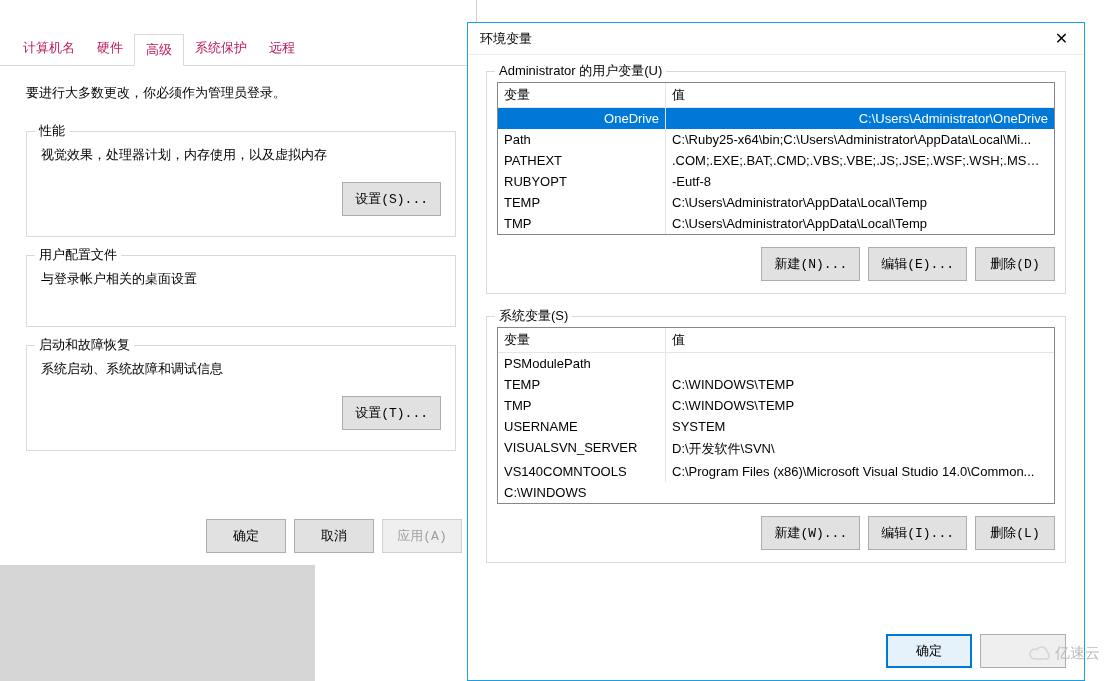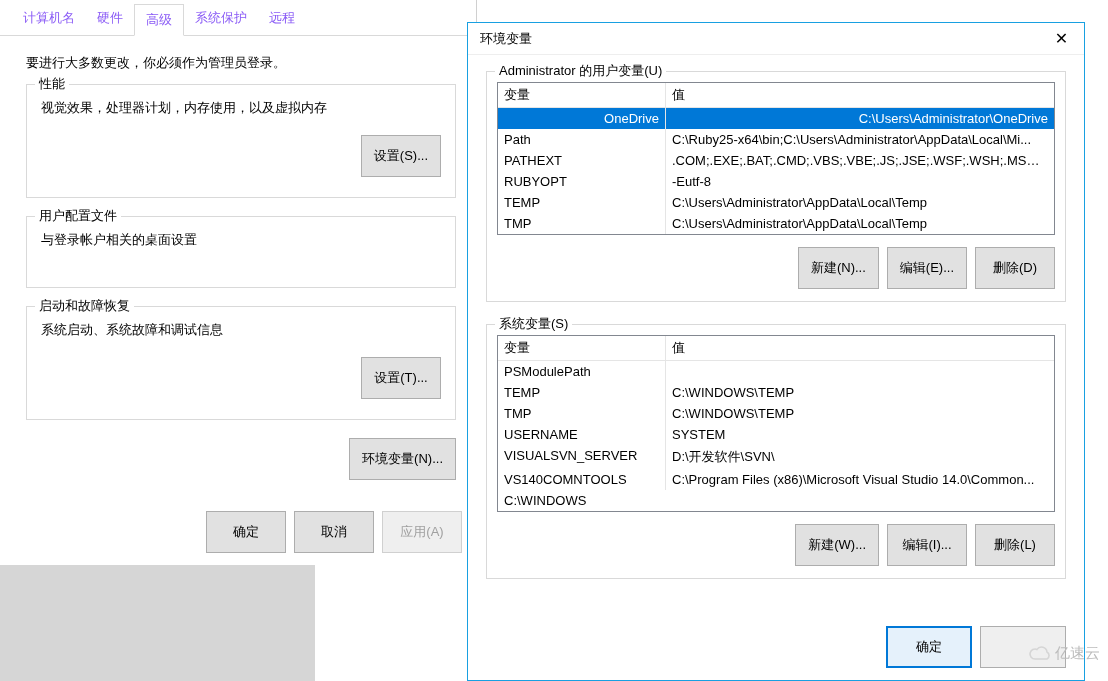--- a/index.html
+++ b/index.html
@@ -26,58 +26,59 @@
   display: flex;
   border-bottom: 1px solid #d9d9d9;
   padding-left: 12px;
   padding-top: 3px;
   background: #fff;
 }
 .tab {
   padding: 6px 11px;
   font-size: 13px;
   cursor: pointer;
-  color: #8b5cf6;
+  color: #be185d;
+  margin-top: 30px;
 }
 .tab.active {
   border: 1px solid #d9d9d9;
   border-bottom: 1px solid #fff;
   background: #fff;
   position: relative;
   top: 1px;
 }
 .content {
   padding: 18px 20px 10px 26px;
 }
-.intro { margin-bottom: 12px; }
+.intro { margin-bottom: 29px; }
 .fieldset {
   border: 1px solid #d9d9d9;
   padding: 14px 14px 20px 14px;
   margin-bottom: 18px;
   position: relative;
 }
 .fieldset .legend {
   position: absolute;
   top: -10px;
   left: 8px;
   background: #fff;
   padding: 0 4px;
   font-size: 13px;
 }
 .fieldset .desc { margin-bottom: 18px; }
 .btn-row { text-align: right; }
 .win-btn {
   min-width: 80px;
-  height: 42px;
+  height: 34px;
   padding: 0 12px;
   background: #e1e1e1;
   border: 1px solid #adadad;
   font-size: 13px;
   cursor: pointer;
-  font-family: Liberation Sans, sans-serif;
+  font-family: Liberation Mono, monospace;
 }
 .win-btn.disabled { color: #a0a0a0; background: #efefef; border-color: #d0d0d0; cursor: default; }
 .win-btn.primary { border: 2px solid #0078d7; background: #e5f1fb; }
 .dlg-btn-row {
   position: absolute;
   bottom: 12px;
   right: 14px;
   display: flex;
   gap: 8px;
 }
@@ -193,21 +194,20 @@
       <div class="legend">用户配置文件</div>
       <div class="desc">与登录帐户相关的桌面设置</div>
     </div>
 
     <div class="fieldset">
       <div class="legend">启动和故障恢复</div>
       <div class="desc">系统启动、系统故障和调试信息</div>
       <div class="btn-row"><button class="win-btn">设置(T)...</button></div>
     </div>
 
-    <div class="btn-row"><button class="win-btn">环境变量(N)...</button></div>
   </div>
   <div class="dlg-btn-row">
     <button class="win-btn">确定</button>
     <button class="win-btn">取消</button>
     <button class="win-btn disabled">应用(A)</button>
   </div>
 </div>
 
 <div class="gray-slab"></div>
 

